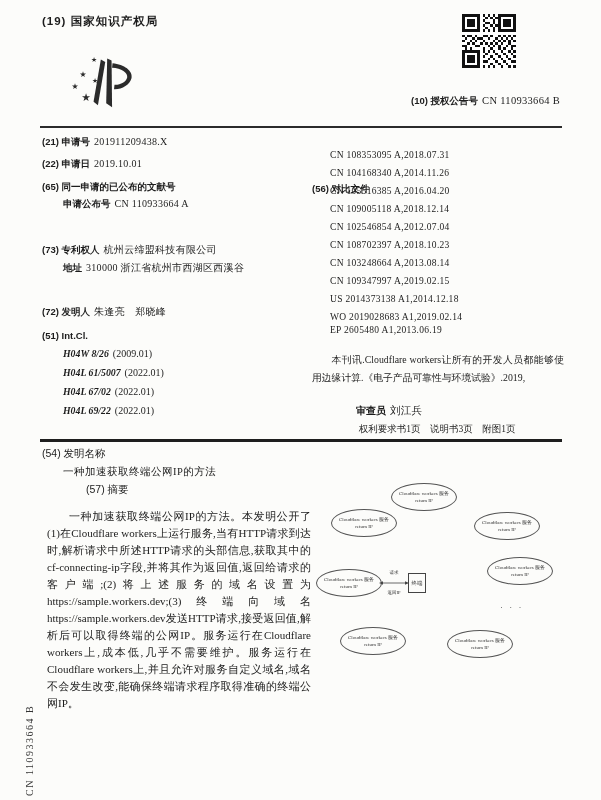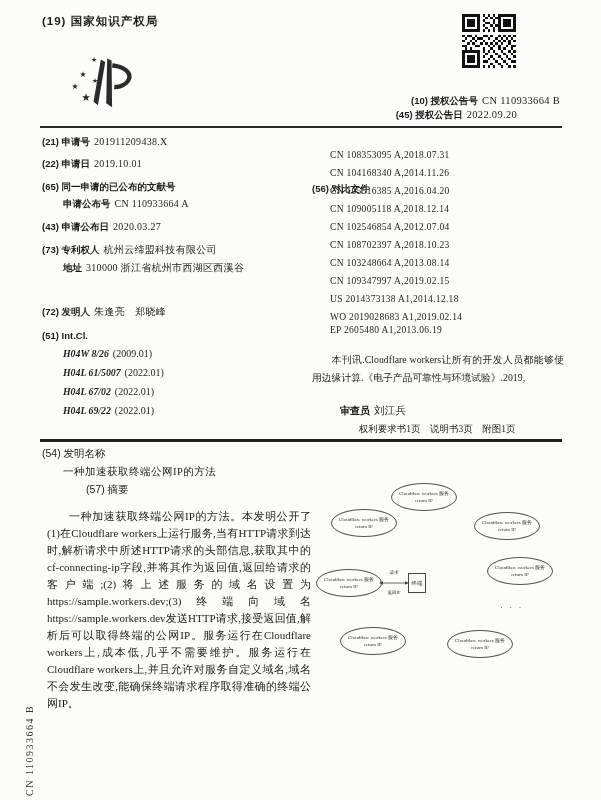--- a/index.html
+++ b/index.html
@@ -85,45 +85,37 @@
         <rect x="16" y="2" width="3" height="3"></rect>
         <rect x="2" y="16" width="3" height="3"></rect>
       <path d="M8 0h1v1H8zM10 0h1v1h-1zM12 0h1v1h-1zM9 1h1v1H9zM11 1h1v1h-1zM13 1h1v1h-1zM8 2h1v1H8zM12 2h1v1h-1zM9 3h1v1H9zM10 3h1v1h-1zM12 3h1v1h-1zM8 4h1v1H8zM11 4h1v1h-1zM13 4h1v1h-1zM9 5h1v1H9zM12 5h1v1h-1zM8 6h1v1H8zM10 6h1v1h-1zM12 6h1v1h-1z M0 8h1v1H0zM2 8h1v1H2zM3 8h1v1H3zM5 8h1v1H5zM8 8h1v1H8zM9 8h1v1H9zM11 8h1v1h-1zM14 8h1v1h-1zM16 8h1v1h-1zM18 8h1v1h-1zM20 8h1v1h-1z M1 9h1v1H1zM4 9h1v1H4zM6 9h1v1H6zM7 9h1v1H7zM10 9h1v1h-1zM13 9h1v1h-1zM15 9h1v1h-1zM17 9h1v1h-1zM19 9h1v1h-1z M0 10h1v1H0zM3 10h1v1H3zM5 10h1v1H5zM8 10h1v1H8zM12 10h1v1h-1zM14 10h1v1h-1zM16 10h1v1h-1zM18 10h1v1h-1zM20 10h1v1h-1z M2 11h1v1H2zM4 11h1v1H4zM7 11h1v1H7zM9 11h1v1H9zM11 11h1v1h-1zM13 11h1v1h-1zM15 11h1v1h-1zM18 11h1v1h-1z M0 12h1v1H0zM1 12h1v1H1zM5 12h1v1H5zM6 12h1v1H6zM10 12h1v1h-1zM12 12h1v1h-1zM14 12h1v1h-1zM17 12h1v1h-1zM19 12h1v1h-1zM20 12h1v1h-1z M1 13h1v1H1zM3 13h1v1H3zM8 13h1v1H8zM11 13h1v1h-1zM14 13h1v1h-1zM16 13h1v1h-1zM19 13h1v1h-1z M8 14h1v1H8zM10 14h1v1h-1zM12 14h1v1h-1zM15 14h1v1h-1zM18 14h1v1h-1zM20 14h1v1h-1z M9 15h1v1H9zM13 15h1v1h-1zM16 15h1v1h-1zM19 15h1v1h-1z M8 16h1v1H8zM11 16h1v1h-1zM14 16h1v1h-1zM17 16h1v1h-1zM20 16h1v1h-1z M10 17h1v1h-1zM12 17h1v1h-1zM15 17h1v1h-1zM18 17h1v1h-1z M8 18h1v1H8zM9 18h1v1H9zM13 18h1v1h-1zM16 18h1v1h-1zM19 18h1v1h-1zM20 18h1v1h-1z M11 19h1v1h-1zM14 19h1v1h-1zM17 19h1v1h-1z M8 20h1v1H8zM10 20h1v1h-1zM12 20h1v1h-1zM15 20h1v1h-1zM18 20h1v1h-1zM20 20h1v1h-1z"></path>
     </g>
   </svg>
 
   <div class="row publine" style="right:41px;top:90px;">
     <span class="lbl">(10) 授权公告号</span>
     <span class="val">CN 110933664 B</span>
   </div>
-  <div class="row publine" style="right:84px;top:104px;">
-    <span class="lbl">(45) 授权公告日</span>
-    <span class="val">2022.09.20</span>
-  </div>
 
   <div class="rule-top"></div>
 
   <div class="row" style="left:42px;top:131px;">
     <span class="lbl">(21) 申请号</span>
     <span class="val">201911209438.X</span>
   </div>
   <div class="row" style="left:42px;top:153px;">
     <span class="lbl">(22) 申请日</span>
     <span class="val">2019.10.01</span>
   </div>
   <div class="row" style="left:42px;top:176px;">
     <span class="lbl">(65) 同一申请的已公布的文献号</span>
   </div>
   <div class="row" style="left:63px;top:193px;">
     <span class="lbl">申请公布号</span>
     <span class="val">CN 110933664 A</span>
-  </div>
-  <div class="row" style="left:42px;top:216px;">
-    <span class="lbl">(43) 申请公布日</span>
-    <span class="val">2020.03.27</span>
   </div>
   <div class="row" style="left:42px;top:239px;text-align:center;">
     <span class="lbl">(73) 专利权人</span>
     <span class="val">杭州云缔盟科技有限公司</span>
   </div>
   <div class="row" style="left:63px;top:257px;">
     <span class="lbl">地址</span>
     <span class="val">310000 浙江省杭州市西湖区西溪谷</span>
   </div>
   <div class="row" style="left:42px;top:301px;">
@@ -160,21 +152,21 @@
   <div class="cit" style="top:222px;">CN 102546854 A,2012.07.04</div>
   <div class="cit" style="top:240px;">CN 108702397 A,2018.10.23</div>
   <div class="cit" style="top:258px;">CN 103248664 A,2013.08.14</div>
   <div class="cit" style="top:276px;">CN 109347997 A,2019.02.15</div>
   <div class="cit" style="top:294px;">US 2014373138 A1,2014.12.18</div>
   <div class="cit" style="top:312px;">WO 2019028683 A1,2019.02.14</div>
   <div class="cit" style="top:325px;">EP 2605480 A1,2013.06.19</div>
 
   <p class="nonpatent">本刊讯.Cloudflare workers让所有的开发人员都能够使用边缘计算.《电子产品可靠性与环境试验》.2019,</p>
 
-  <div class="row" style="left:340px;top:400px;">
+  <div class="row" style="left:356px;top:400px;">
     <span class="lbl" style="font-size:10px;">审查员</span>
     <span class="val" style="font-size:10.5px;">刘江兵</span>
   </div>
 
   <div class="pages">权利要求书1页　说明书3页　附图1页</div>
 
   <div class="rule-mid"></div>
 
   <div class="row sec-lbl" style="left:42px;top:447px;">(54) 发明名称</div>
   <div class="row title-val" style="left:63px;top:465px;">一种加速获取终端公网IP的方法</div>

